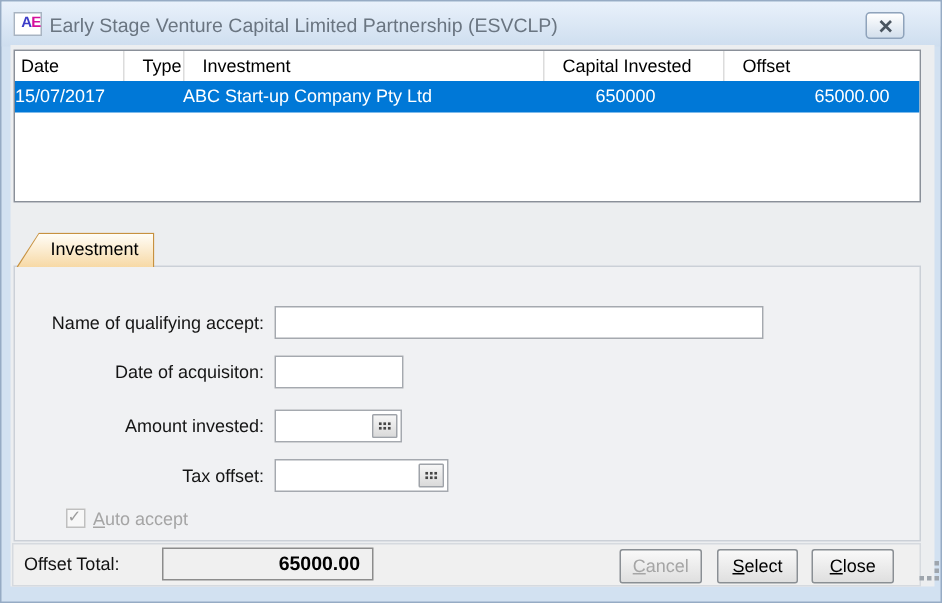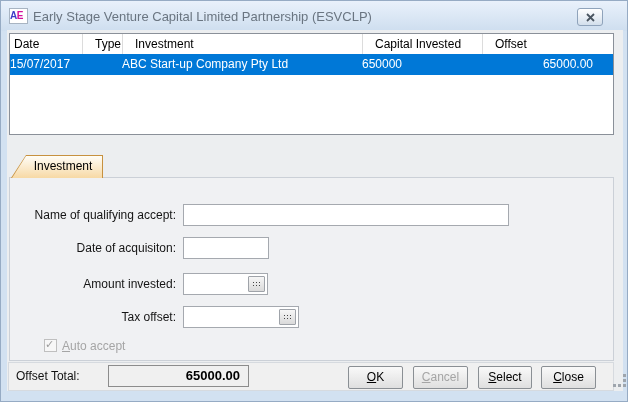--- a/index.html
+++ b/index.html
@@ -9,40 +9,40 @@
     font-family:"Liberation Sans", sans-serif;
     background:var(--frame,#D2E1F1);
     border:1px solid #96ABC4;
     overflow:hidden;
   }
   
   .titlebar { position:absolute; left:0; top:0; width:100%; height:30px;
     background:linear-gradient(var(--titlebar-top,#E9F1FB), var(--titlebar-bottom,#CEDEEF)); }
   .logo { position:absolute; left:8px; top:7px; width:19px; height:16px; background:#fff;
     border:1px solid #A8B4C2; font-weight:bold; font-size:10px; line-height:14px;
-    text-align:left; letter-spacing:-0.5px; }
+    text-align:right; letter-spacing:-0.5px; }
   .logo .a { color:var(--logo-a,#3D3DC8); }
   .logo .e { color:var(--logo-e,#D4119C); }
   .title-text { position:absolute; left:32px; top:8px; font-size:13px; color:var(--title-text,#6A7581); white-space:nowrap; }
   .close-btn { position:absolute; left:576px; top:7px; width:26px; height:18px;
     border:1px solid #8FA3BB; border-radius:3px;
     background:linear-gradient(#FFFFFF,#D3DFEC);
     display:flex; align-items:center; justify-content:center; cursor:default; }
   
   .client { position:absolute; left:6px; top:29px; width:616px; height:361px; background:#ECEEF0; }
   
   .listview { position:absolute; left:8px; top:32px; width:605px; height:102px;
     background:#fff; border:1px solid #8A9099; font-size:12px; overflow:hidden; }
   .lv-header { display:flex; height:20px; background:#fff; color:#000; }
   .lv-col { height:20px; line-height:20px; padding-left:4px; white-space:nowrap; overflow:hidden; }
   .lv-col + .lv-col { border-left:1px solid #DCDCDC;padding-left:12px; }
   .w-date{width:72px;} .w-type{width:40px;} .w-desc{width:240px;} .w-amt{width:120px;} .w-off{width:131px;}
   .lv-row { display:flex; height:21px; line-height:21px; background:var(--accent,#0078D7); color:#fff; }
   .lv-cell { height:21px; padding-left:0; white-space:nowrap; overflow:hidden; }
-  .lv-cell.num { text-align:left; padding-left:0; padding-right:10px; }
+  .lv-cell.num { text-align:center; padding-left:0; padding-right:10px; }
   .lv-cell.num2 { text-align:right; padding-left:0; padding-right:20px; }
   
   .tab-outer { position:absolute; left:10px; top:154px; width:92px; height:23px; z-index:2;
     background:var(--tab-border,#C7913F);
     clip-path:polygon(15px 0, 100% 0, 100% 100%, 0 100%); }
   .tab-inner { position:absolute; left:1px; top:1px; right:1px; bottom:0;
     background:linear-gradient(var(--tab-fill-top,#FFFDF7), var(--tab-fill-bottom,#F7D9A5));
     clip-path:polygon(14px 0, 100% 0, 100% 100%, 0 100%);
     font-size:12px; line-height:21px; text-align:center; padding-left:12px; color:#000; }
   .tabpanel { position:absolute; left:8px; top:176px; width:605px; height:184px;
@@ -146,19 +146,18 @@
 
   <div class="cb">
     <span class="check">✓</span>
   </div>
   <div class="cb-label"><span></span><span class="u">A</span><span>uto accept</span></div>
 
   <div class="footer"></div>
   <div class="offset-label">Offset Total:</div>
   <div class="offset-box">65000.00</div>
 
-  <div class="btn" style="left:347px;"><span></span><span class="u">O</span><span>K</span></div>
   <div class="btn disabled" style="left:412px;"><span></span><span class="u">C</span><span>ancel</span></div>
   <div class="btn" style="left:477px; width:54px;text-align:center;"><span></span><span class="u">S</span><span>elect</span></div>
   <div class="btn" style="left:540px;"><span></span><span class="u">C</span><span>lose</span></div>
 
   <div class="grip"></div>
 </div>
 
 </body></html>

